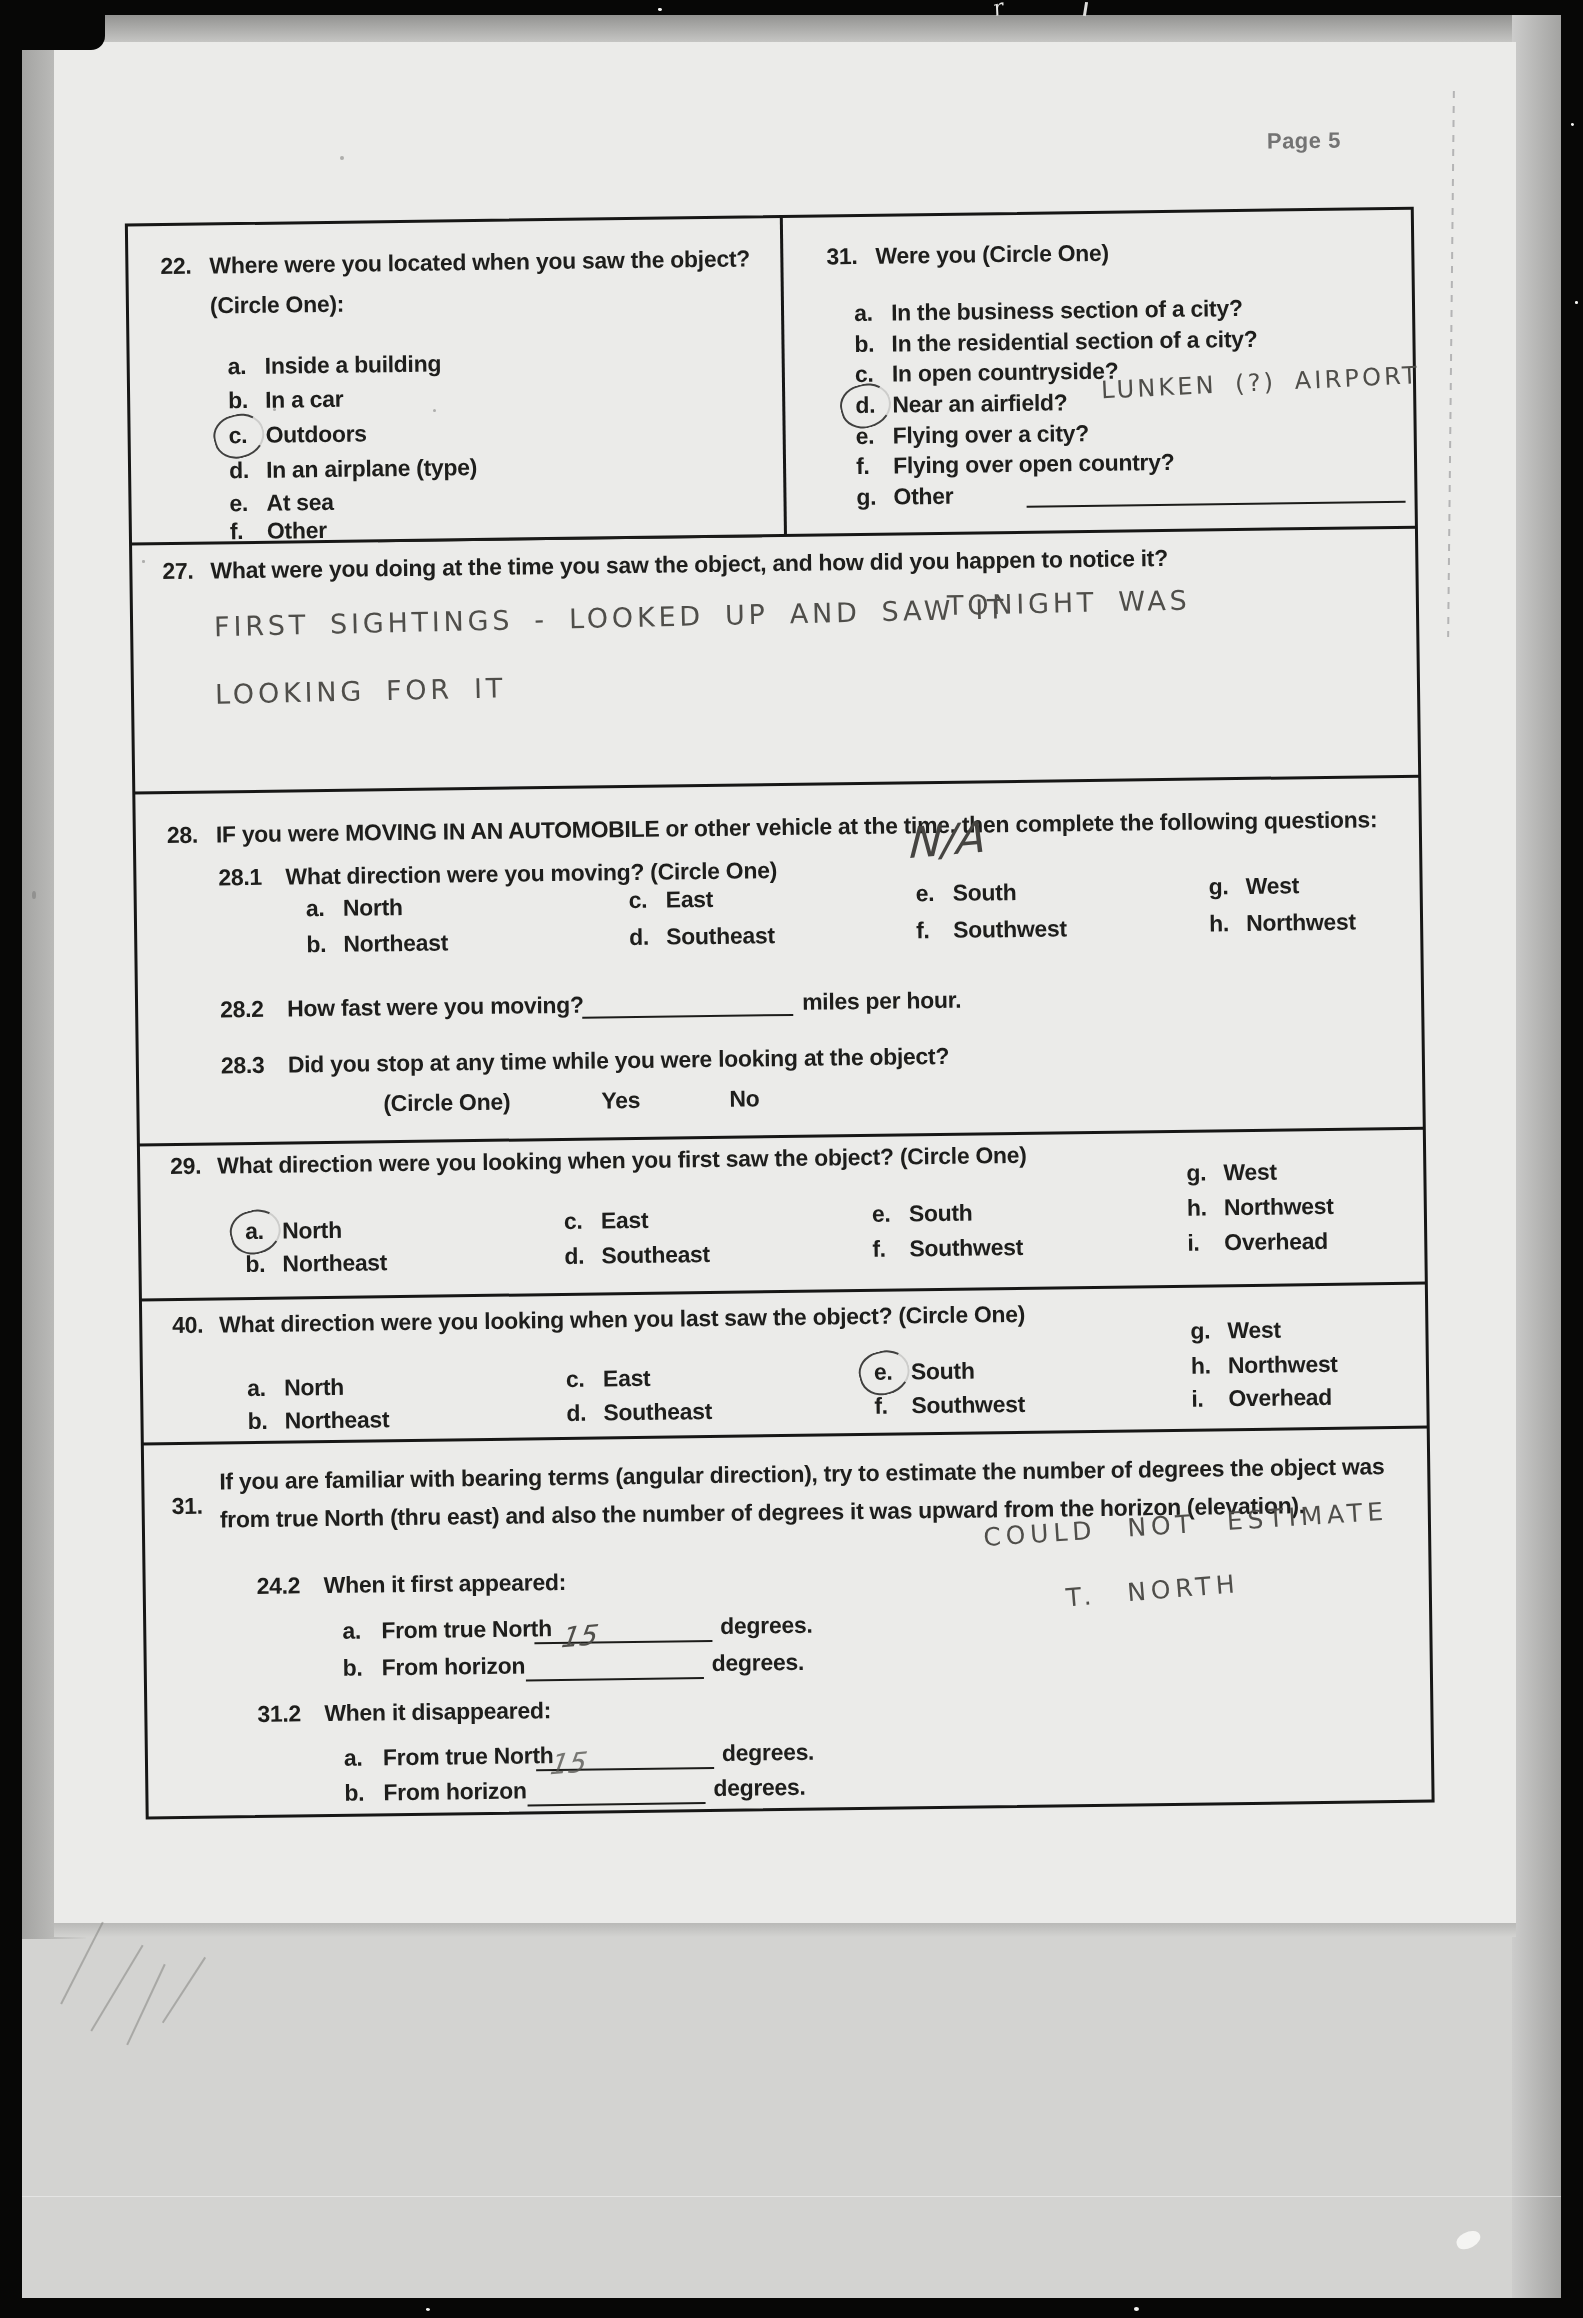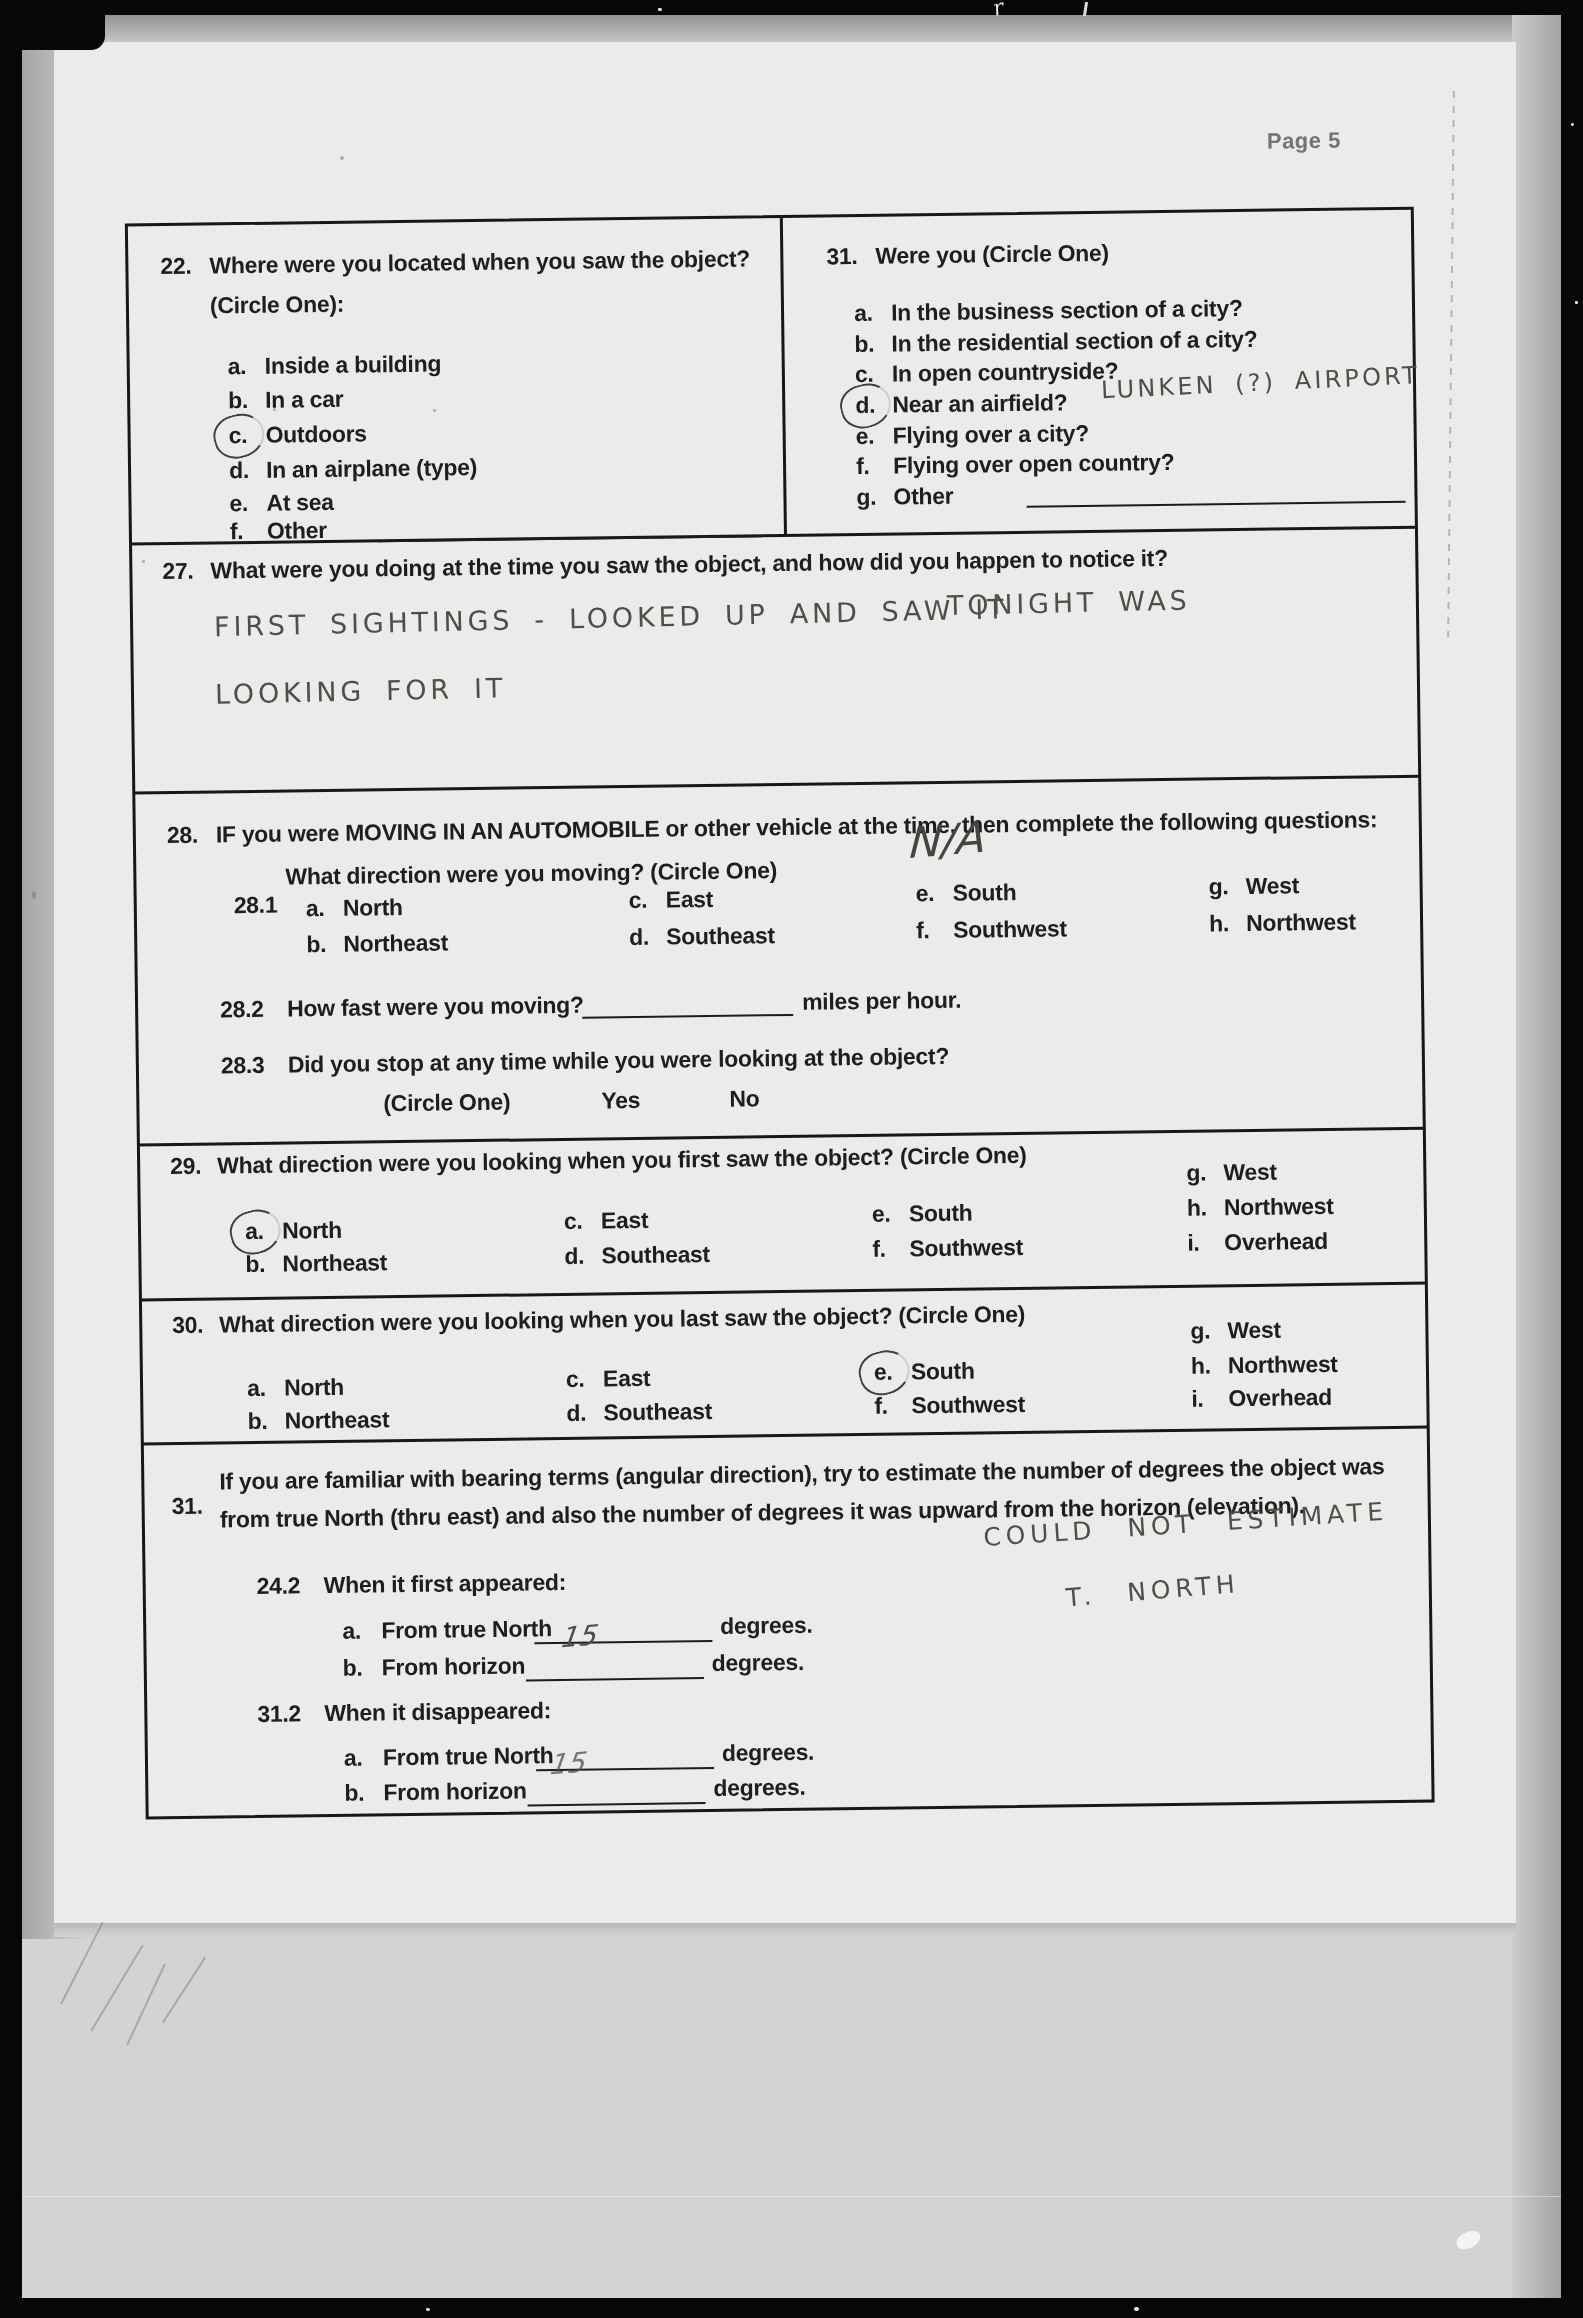--- a/index.html
+++ b/index.html
@@ -127,21 +127,21 @@
       <div class="t" style="left:78px;top:333px;">What were you doing at the time you saw the object, and how did you happen to notice it?</div>
       <div class="hw hw-caps hw-ans27" style="left:81px;top:382px;">FIRST SIGHTINGS - LOOKED UP AND SAW IT</div>
       <div class="hw hw-caps hw-ans27" style="left:814px;top:373px;">TONIGHT WAS</div>
       <div class="rule" style="left:69px;top:424px;width:1093px;transform:rotate(-.55deg);"></div>
       <div class="hw hw-caps hw-ans27" style="left:81px;top:452px;">LOOKING FOR IT</div>
       <div class="rule" style="left:65px;top:472px;width:1098px;transform:rotate(-.6deg);"></div>
       <div class="rule" style="left:43px;top:534px;width:1126px;transform:rotate(-.7deg);"></div>
 
       <div class="t" style="left:31px;top:597px;">28.</div>
       <div class="t" style="left:80px;top:597px;">IF you were MOVING IN AN AUTOMOBILE or other vehicle at the time, then complete the following questions:</div>
-      <div class="t" style="left:82px;top:668px;margin-left:15px;">28.1</div>
+      <div class="t" style="left:82px;top:640px;">28.1</div>
       <div class="t" style="left:149px;top:640px;">What direction were you moving?  (Circle One)</div>
       <div class="hw hw-na" style="left:774px;top:599px;">N/A</div>
       <div class="t opt" style="left:169px;top:672px;"><span class="letter">a.</span><span>North</span></div>
       <div class="t opt" style="left:492px;top:668px;"><span class="letter">c.</span><span>East</span></div>
       <div class="t opt" style="left:779px;top:665px;"><span class="letter">e.</span><span>South</span></div>
       <div class="t opt" style="left:1072px;top:662px;"><span class="letter">g.</span><span>West</span></div>
       <div class="t opt" style="left:169px;top:708px;"><span class="letter">b.</span><span>Northeast</span></div>
       <div class="t opt" style="left:492px;top:705px;"><span class="letter">d.</span><span>Southeast</span></div>
       <div class="t opt" style="left:779px;top:702px;"><span class="letter">f.</span><span>Southwest</span></div>
       <div class="t opt" style="left:1072px;top:699px;"><span class="letter">h.</span><span>Northwest</span></div>
@@ -160,21 +160,21 @@
       <div class="t opt" style="left:1046px;top:948px;"><span class="letter">g.</span><span>West</span></div>
       <div class="t opt" style="left:104px;top:994px;"><span class="letter circled">a.</span><span>North</span></div>
       <div class="t opt" style="left:423px;top:988px;"><span class="letter">c.</span><span>East</span></div>
       <div class="t opt" style="left:731px;top:985px;"><span class="letter">e.</span><span>South</span></div>
       <div class="t opt" style="left:1046px;top:983px;"><span class="letter">h.</span><span>Northwest</span></div>
       <div class="t opt" style="left:104px;top:1027px;"><span class="letter">b.</span><span>Northeast</span></div>
       <div class="t opt" style="left:423px;top:1023px;"><span class="letter">d.</span><span>Southeast</span></div>
       <div class="t opt" style="left:731px;top:1020px;"><span class="letter">f.</span><span>Southwest</span></div>
       <div class="t opt" style="left:1046px;top:1018px;"><span class="letter">i.</span><span>Overhead</span></div>
 
-      <div class="t" style="left:30px;top:1087px;">30.</div>
+      <div class="t" style="left:30px;top:1087px;">40.</div>
       <div class="t" style="left:77px;top:1087px;">What direction were you looking when you last saw the object?  (Circle One)</div>
       <div class="t opt" style="left:1048px;top:1106px;"><span class="letter">g.</span><span>West</span></div>
       <div class="t opt" style="left:104px;top:1151px;"><span class="letter">a.</span><span>North</span></div>
       <div class="t opt" style="left:423px;top:1146px;"><span class="letter">c.</span><span>East</span></div>
       <div class="t opt" style="left:731px;top:1143px;"><span class="letter circled">e.</span><span>South</span></div>
       <div class="t opt" style="left:1048px;top:1141px;"><span class="letter">h.</span><span>Northwest</span></div>
       <div class="t opt" style="left:104px;top:1184px;"><span class="letter">b.</span><span>Northeast</span></div>
       <div class="t opt" style="left:423px;top:1180px;"><span class="letter">d.</span><span>Southeast</span></div>
       <div class="t opt" style="left:731px;top:1177px;"><span class="letter">f.</span><span>Southwest</span></div>
       <div class="t opt" style="left:1048px;top:1174px;"><span class="letter">i.</span><span>Overhead</span></div>

